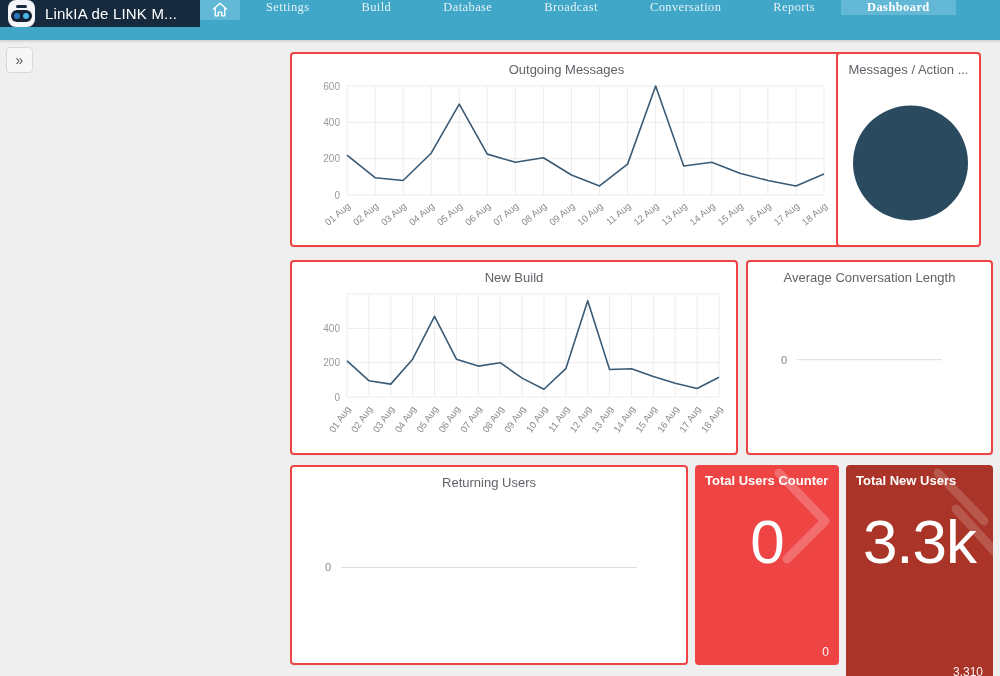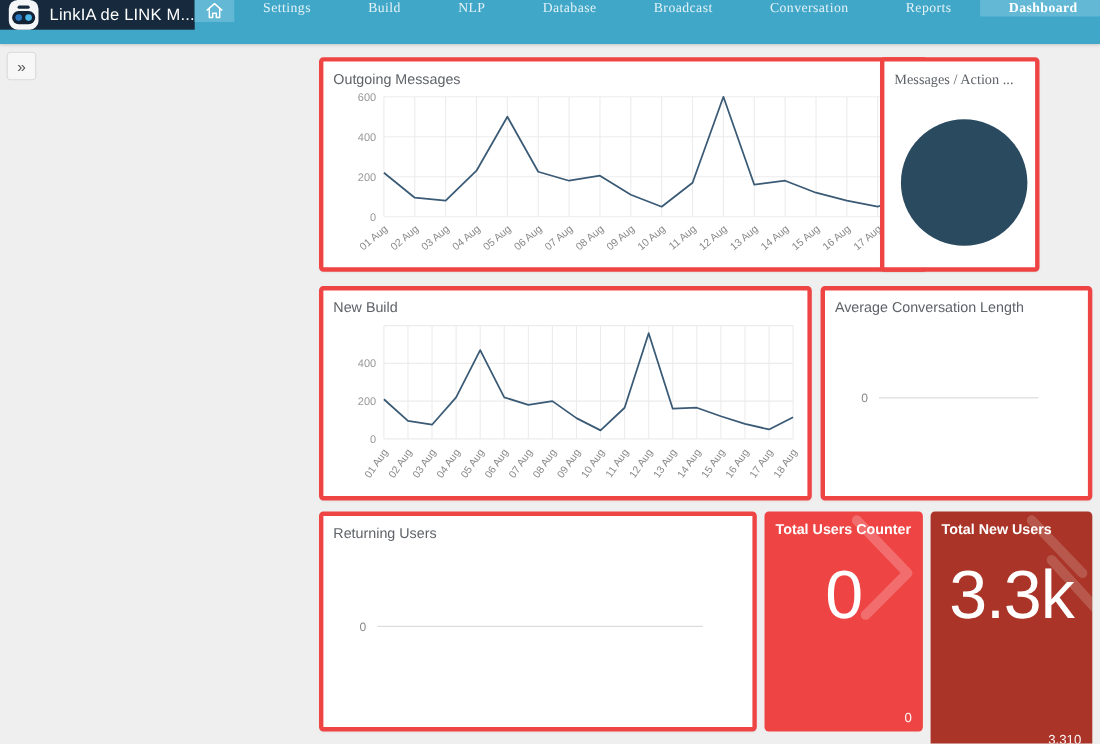--- a/index.html
+++ b/index.html
@@ -38,27 +38,27 @@
   .nav-tab.active { background:#62b8d5; color:#fff; font-weight:bold; }
   .nav-tab.icon-tab.active { font-weight:normal; }
   
   .expander {
     position:absolute; top:47px; left:6px; width:27px; height:26px;
     background:#f7f7f7; border:1px solid #d9d9d9; border-radius:4px;
     color:#555; font-size:14px; line-height:24px; text-align:center; cursor:pointer;
   }
   
   .panel {
-    position:absolute; background:#fff; border:4px solid #ef4444;
+    position:absolute; background:#fff; border:2px solid #ef4444;
     border-radius:4px; box-shadow:0 1px 2px rgba(0,0,0,0.04);
-    padding:8px 9px; overflow:hidden;
+    padding:8px 9px; overflow:hidden;text-align:center;
   }
   .panel-title { font-size:13px; color:#5f6368; margin-bottom:2px; white-space:nowrap; overflow:hidden; }
   #panel-outgoing      { left:290px; top:52px;  width:553px; height:195px; }
-  #panel-pie           { left:800px; top:52px;  width:145px; height:195px;font-family:Liberation Serif, serif; }
+  #panel-pie           { left:836px; top:52px;  width:145px; height:195px; }
   #panel-newusers      { left:290px; top:260px; width:448px; height:195px; }
   #panel-avgconv       { left:746px; top:260px; width:247px; height:195px; }
   #panel-returning     { left:290px; top:465px; width:398px; height:200px; }
   svg text { font-family:"Liberation Sans", sans-serif; }
   
   .card {
     position:absolute; border-radius:4px; color:#fff; padding:8px 10px;
     overflow:hidden; cursor:pointer;
   }
   #card-totalusers { left:695px; top:465px; width:144px; height:200px; background:#ef4444; }
@@ -87,21 +87,20 @@
     <span class="brand-title">LinkIA de LINK M...</span>
   </div>
   <div class="nav-tab icon-tab active">
     <svg width="20" height="20" viewBox="0 0 24 24">
       <path d="M4 11 L12 4 L20 11" fill="none" stroke="#fff" stroke-width="1.6" stroke-linecap="round" stroke-linejoin="round"></path>
       <path d="M6.3 10 V19 H10 V14.5 H14 V19 H17.7 V10" fill="none" stroke="#fff" stroke-width="1.6" stroke-linecap="round" stroke-linejoin="round"></path>
     </svg>
   </div>
   <div class="nav-tab">Settings</div>
   <div class="nav-tab">Build</div>
-  <div class="nav-tab">NLP</div>
   <div class="nav-tab">Database</div>
   <div class="nav-tab">Broadcast</div>
   <div class="nav-tab">Conversation</div>
   <div class="nav-tab">Reports</div>
   <div class="nav-tab active">Dashboard</div>
 </div>
 
 <div class="expander">»</div>
 
 <div class="panel" id="panel-outgoing">

